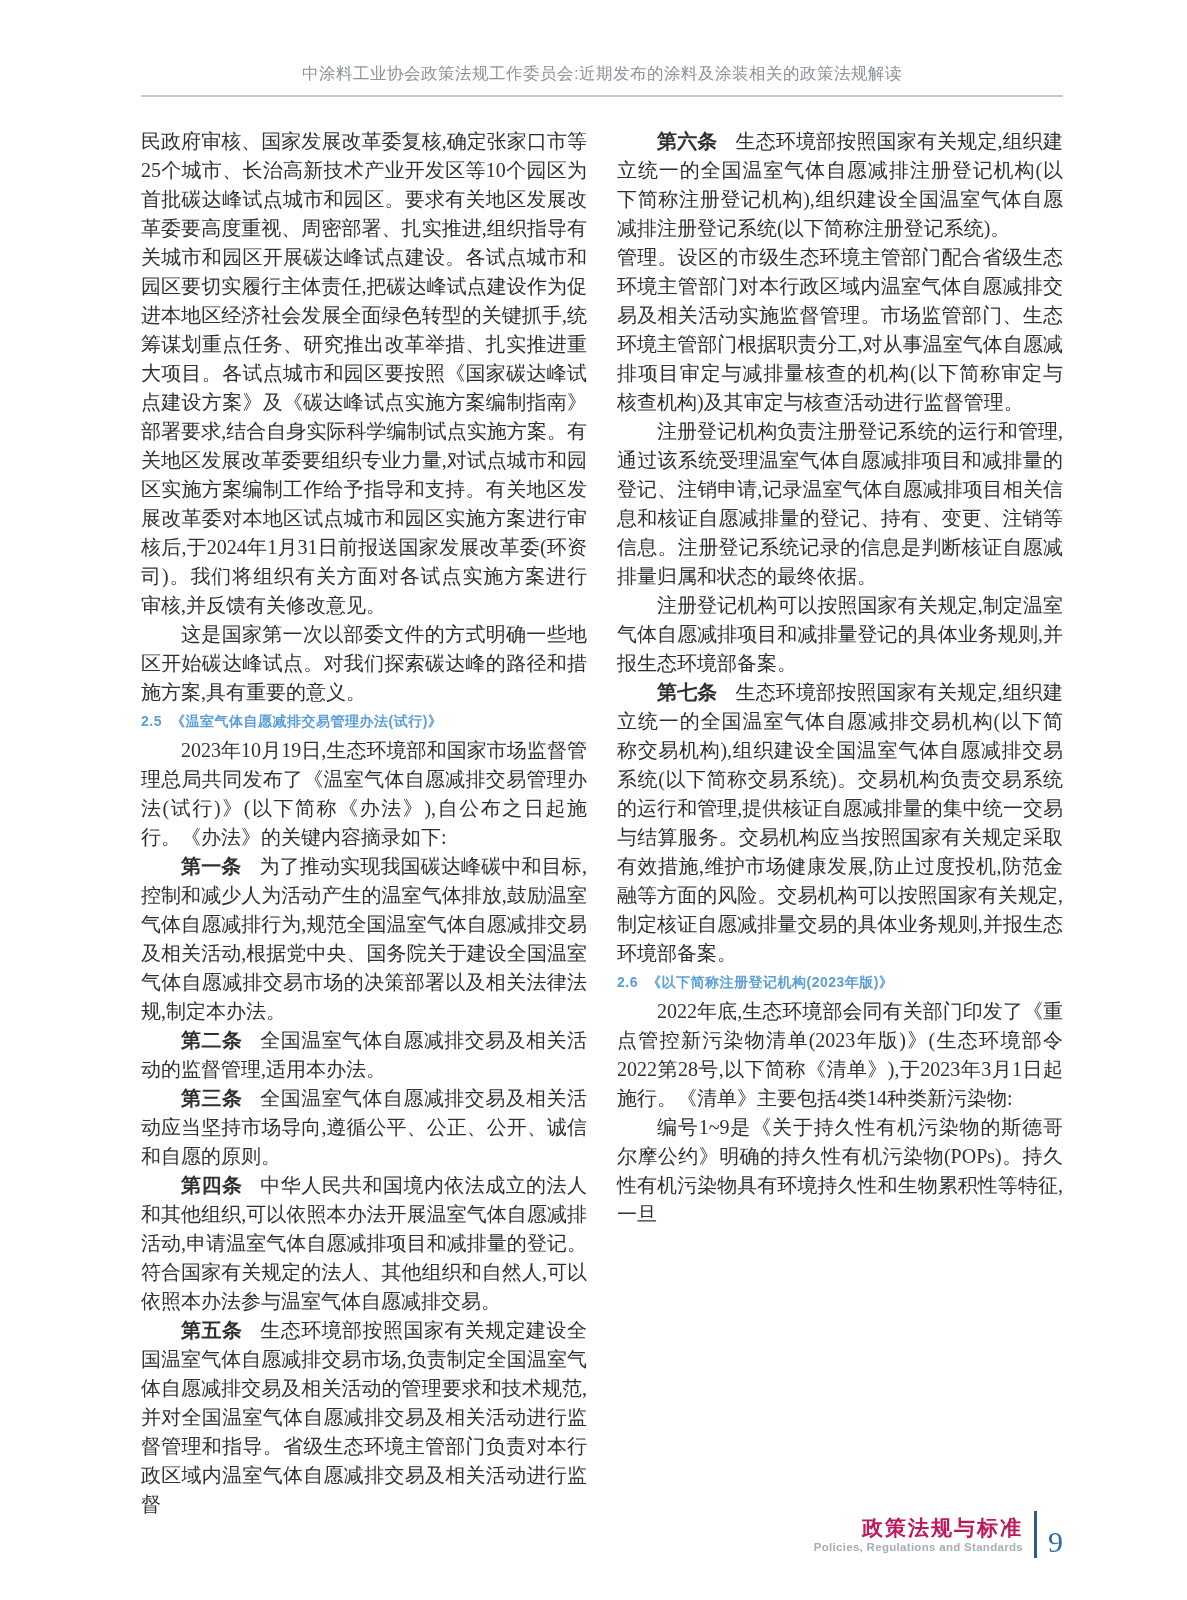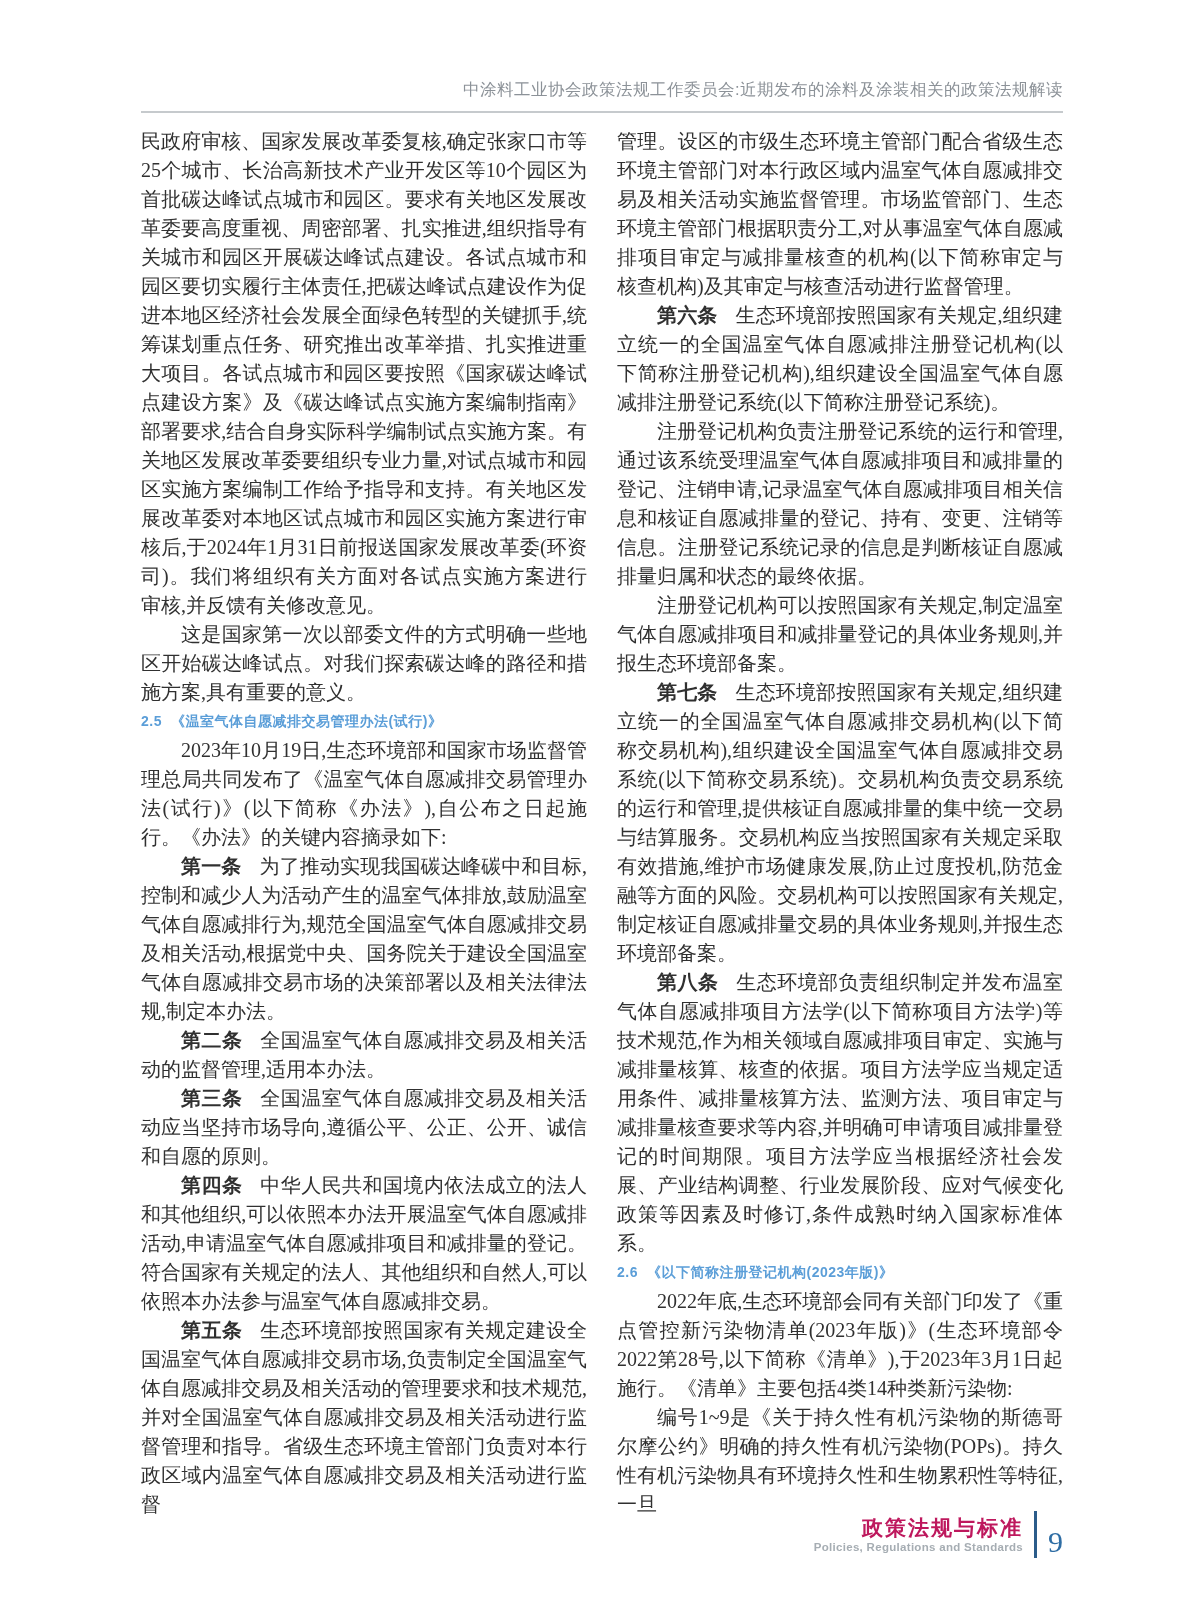--- a/index.html
+++ b/index.html
@@ -5,22 +5,22 @@
   html,body{margin:0;padding:0;background:#ffffff;}
   .page{
     position:relative;
     width:1187px;height:1600px;
     background:#ffffff;
     overflow:hidden;
     font-family:"Liberation Serif","DejaVu Serif",serif;
   }
   
   .header{
-    position:absolute;top:78px;left:141px;right:124px;
-    text-align:right;
+    position:absolute;top:62px;left:141px;right:124px;
+    text-align:center;
   }
   .header-title{
     font-family:"Liberation Sans","DejaVu Sans",sans-serif;
     font-size:16.5px;color:#8c9298;letter-spacing:0.5px;
     line-height:22px;padding-bottom:11px;
   }
   .header-rule{border-bottom:2px solid #c6cacd;}
   
   .content{
     position:absolute;top:127px;left:141px;right:124px;
@@ -79,26 +79,25 @@
         <p class="para indent">这是国家第一次以部委文件的方式明确一些地区开始碳达峰试点。对我们探索碳达峰的路径和措施方案,具有重要的意义。</p>
         <h3 class="sec-heading"><span class="sec-num">2.5</span><span>《温室气体自愿减排交易管理办法(试行)》</span></h3>
         <p class="para indent">2023年10月19日,生态环境部和国家市场监督管理总局共同发布了《温室气体自愿减排交易管理办法(试行)》(以下简称《办法》),自公布之日起施行。《办法》的关键内容摘录如下:</p>
         <p class="para indent"><b class="lead">第一条</b>为了推动实现我国碳达峰碳中和目标,控制和减少人为活动产生的温室气体排放,鼓励温室气体自愿减排行为,规范全国温室气体自愿减排交易及相关活动,根据党中央、国务院关于建设全国温室气体自愿减排交易市场的决策部署以及相关法律法规,制定本办法。</p>
         <p class="para indent"><b class="lead">第二条</b>全国温室气体自愿减排交易及相关活动的监督管理,适用本办法。</p>
         <p class="para indent"><b class="lead">第三条</b>全国温室气体自愿减排交易及相关活动应当坚持市场导向,遵循公平、公正、公开、诚信和自愿的原则。</p>
         <p class="para indent"><b class="lead">第四条</b>中华人民共和国境内依法成立的法人和其他组织,可以依照本办法开展温室气体自愿减排活动,申请温室气体自愿减排项目和减排量的登记。符合国家有关规定的法人、其他组织和自然人,可以依照本办法参与温室气体自愿减排交易。</p>
         <p class="para indent"><b class="lead">第五条</b>生态环境部按照国家有关规定建设全国温室气体自愿减排交易市场,负责制定全国温室气体自愿减排交易及相关活动的管理要求和技术规范,并对全国温室气体自愿减排交易及相关活动进行监督管理和指导。省级生态环境主管部门负责对本行政区域内温室气体自愿减排交易及相关活动进行监督</p>
       </div>
     <div class="col" id="col-right">
+        <p class="para indent"><b class="lead">第六条</b>生态环境部按照国家有关规定,组织建立统一的全国温室气体自愿减排注册登记机构(以下简称注册登记机构),组织建设全国温室气体自愿减排注册登记系统(以下简称注册登记系统)。</p>
         <p class="para">管理。设区的市级生态环境主管部门配合省级生态环境主管部门对本行政区域内温室气体自愿减排交易及相关活动实施监督管理。市场监管部门、生态环境主管部门根据职责分工,对从事温室气体自愿减排项目审定与减排量核查的机构(以下简称审定与核查机构)及其审定与核查活动进行监督管理。</p>
-        <p class="para indent"><b class="lead">第六条</b>生态环境部按照国家有关规定,组织建立统一的全国温室气体自愿减排注册登记机构(以下简称注册登记机构),组织建设全国温室气体自愿减排注册登记系统(以下简称注册登记系统)。</p>
         <p class="para indent">注册登记机构负责注册登记系统的运行和管理,通过该系统受理温室气体自愿减排项目和减排量的登记、注销申请,记录温室气体自愿减排项目相关信息和核证自愿减排量的登记、持有、变更、注销等信息。注册登记系统记录的信息是判断核证自愿减排量归属和状态的最终依据。</p>
         <p class="para indent">注册登记机构可以按照国家有关规定,制定温室气体自愿减排项目和减排量登记的具体业务规则,并报生态环境部备案。</p>
         <p class="para indent"><b class="lead">第七条</b>生态环境部按照国家有关规定,组织建立统一的全国温室气体自愿减排交易机构(以下简称交易机构),组织建设全国温室气体自愿减排交易系统(以下简称交易系统)。交易机构负责交易系统的运行和管理,提供核证自愿减排量的集中统一交易与结算服务。交易机构应当按照国家有关规定采取有效措施,维护市场健康发展,防止过度投机,防范金融等方面的风险。交易机构可以按照国家有关规定,制定核证自愿减排量交易的具体业务规则,并报生态环境部备案。</p>
-        <p class="para indent"><b class="lead">第八条</b>生态环境部负责组织制定并发布温室气体自愿减排项目方法学(以下简称项目方法学)等技术规范,作为相关领域自愿减排项目审定、实施与减排量核算、核查的依据。项目方法学应当规定适用条件、减排量核算方法、监测方法、项目审定与减排量核查要求等内容,并明确可申请项目减排量登记的时间期限。项目方法学应当根据经济社会发展、产业结构调整、行业发展阶段、应对气候变化政策等因素及时修订,条件成熟时纳入国家标准体系。</p>
         <h3 class="sec-heading"><span class="sec-num">2.6</span><span>《以下简称注册登记机构(2023年版)》</span></h3>
         <p class="para indent">2022年底,生态环境部会同有关部门印发了《重点管控新污染物清单(2023年版)》(生态环境部令2022第28号,以下简称《清单》),于2023年3月1日起施行。《清单》主要包括4类14种类新污染物:</p>
         <p class="para indent">编号1~9是《关于持久性有机污染物的斯德哥尔摩公约》明确的持久性有机污染物(POPs)。持久性有机污染物具有环境持久性和生物累积性等特征,一旦</p>
       </div>
   </div>
 
   <div class="footer">
     <div class="footer-text">
       <div class="footer-cn">政策法规与标准</div>
       <div class="footer-en">Policies, Regulations and Standards</div>

